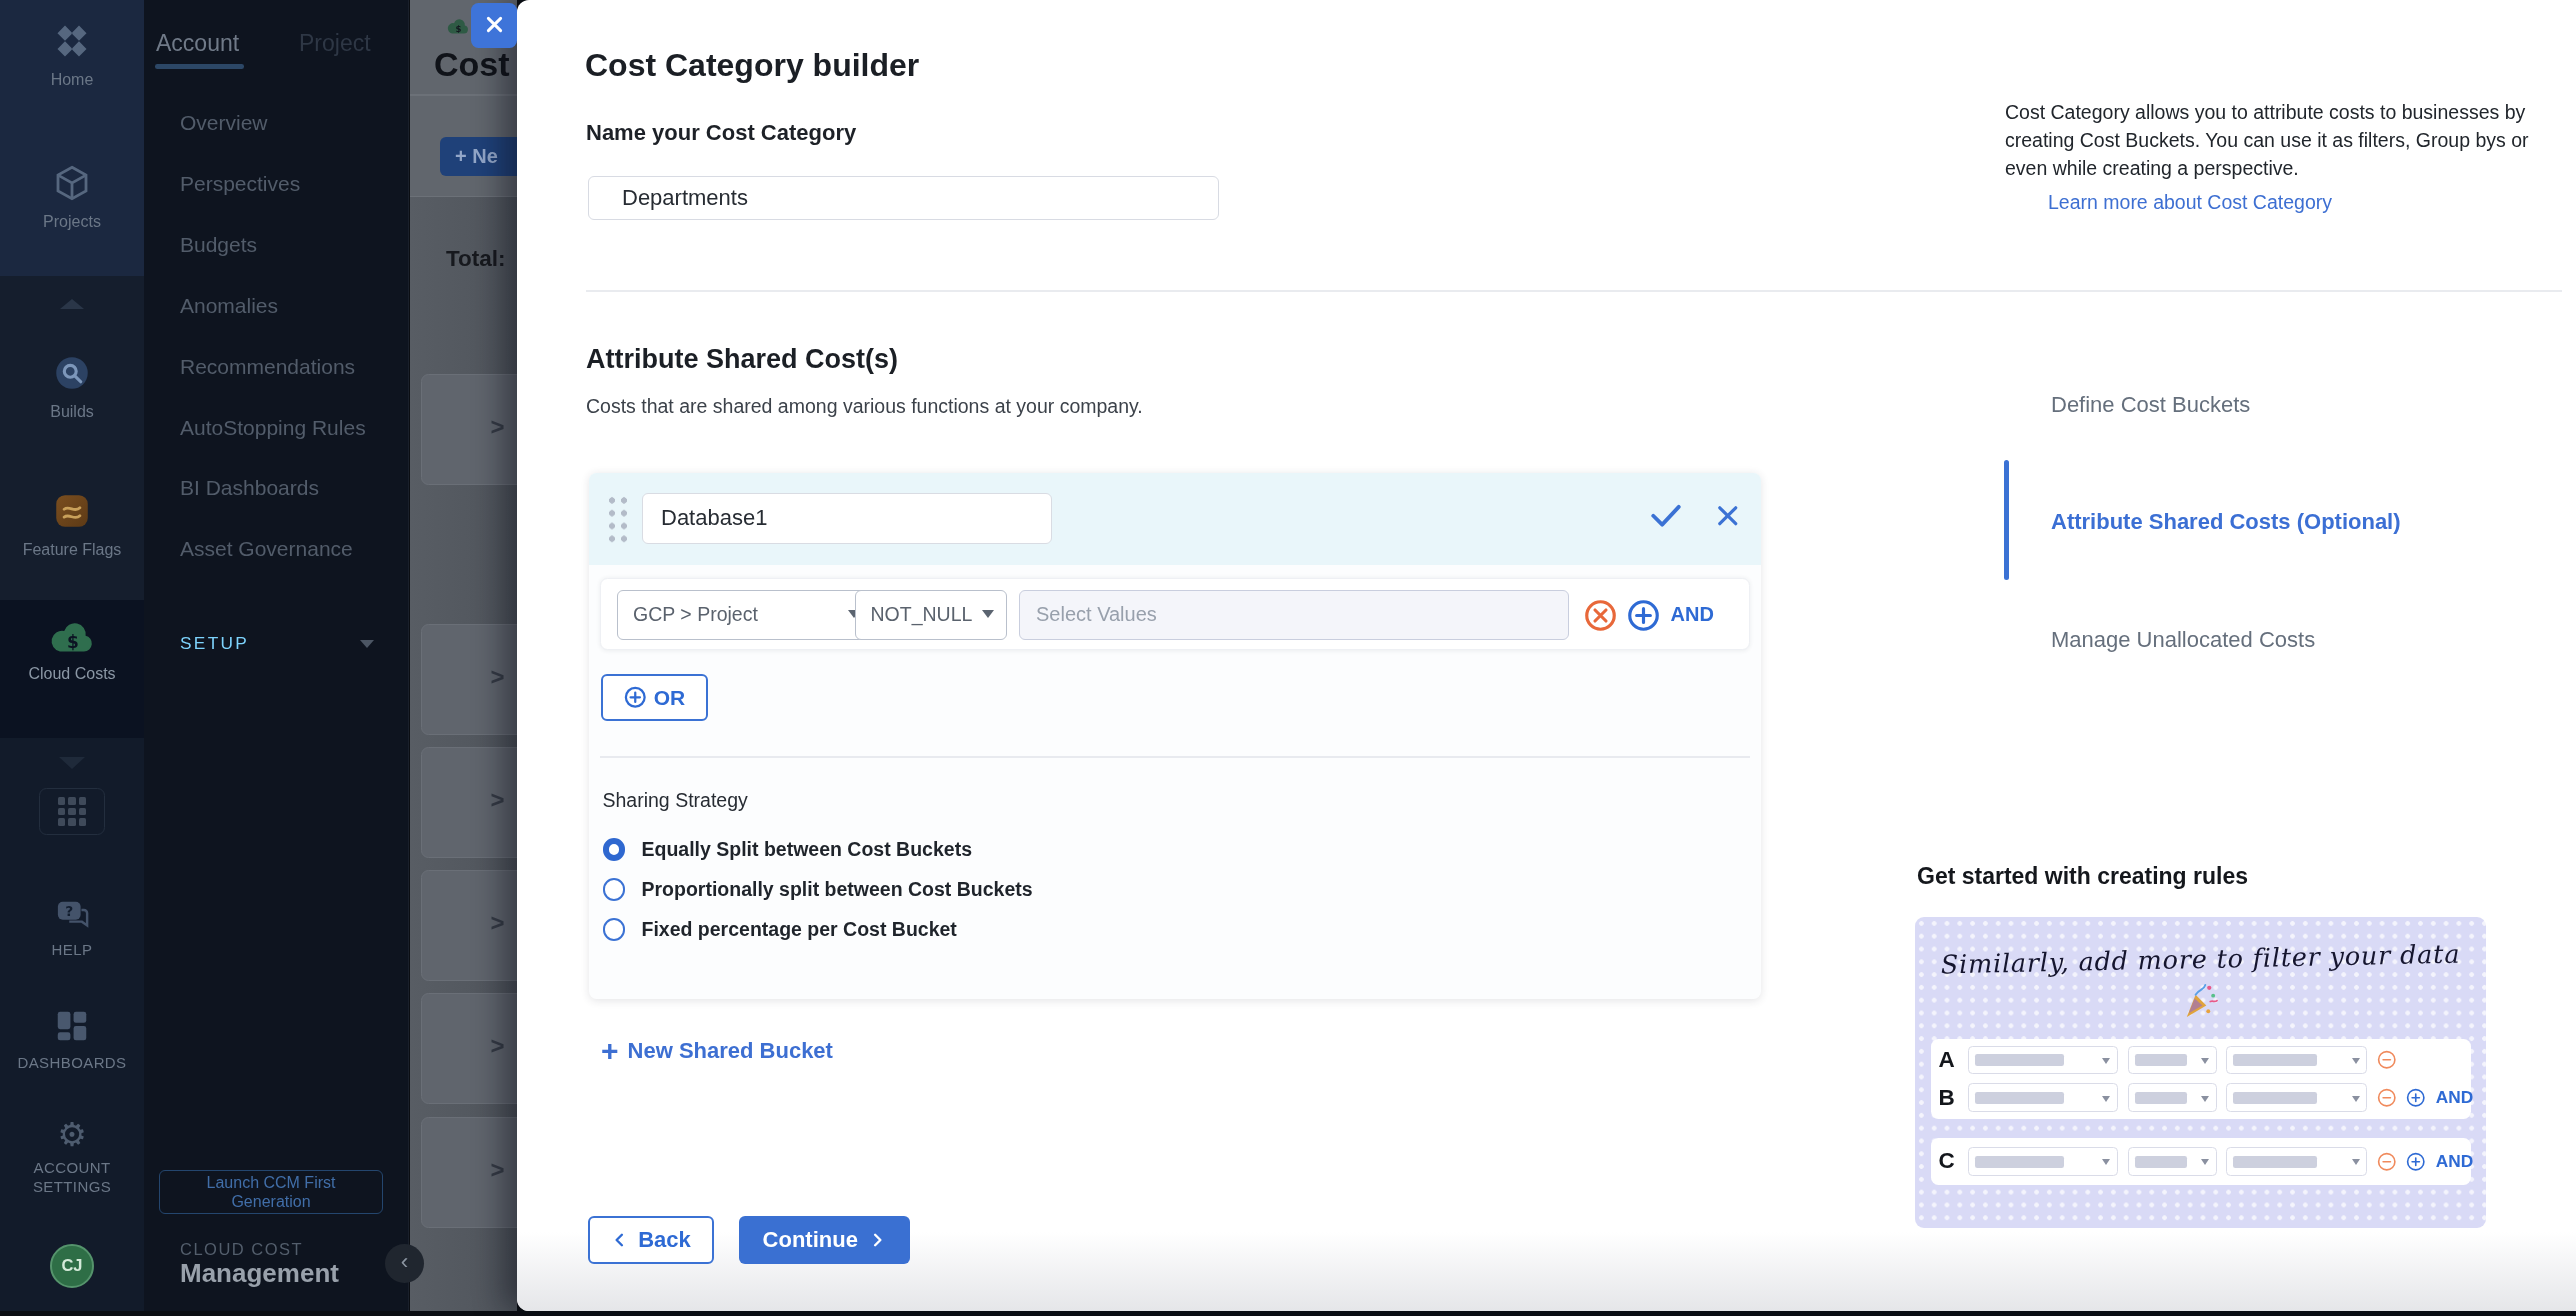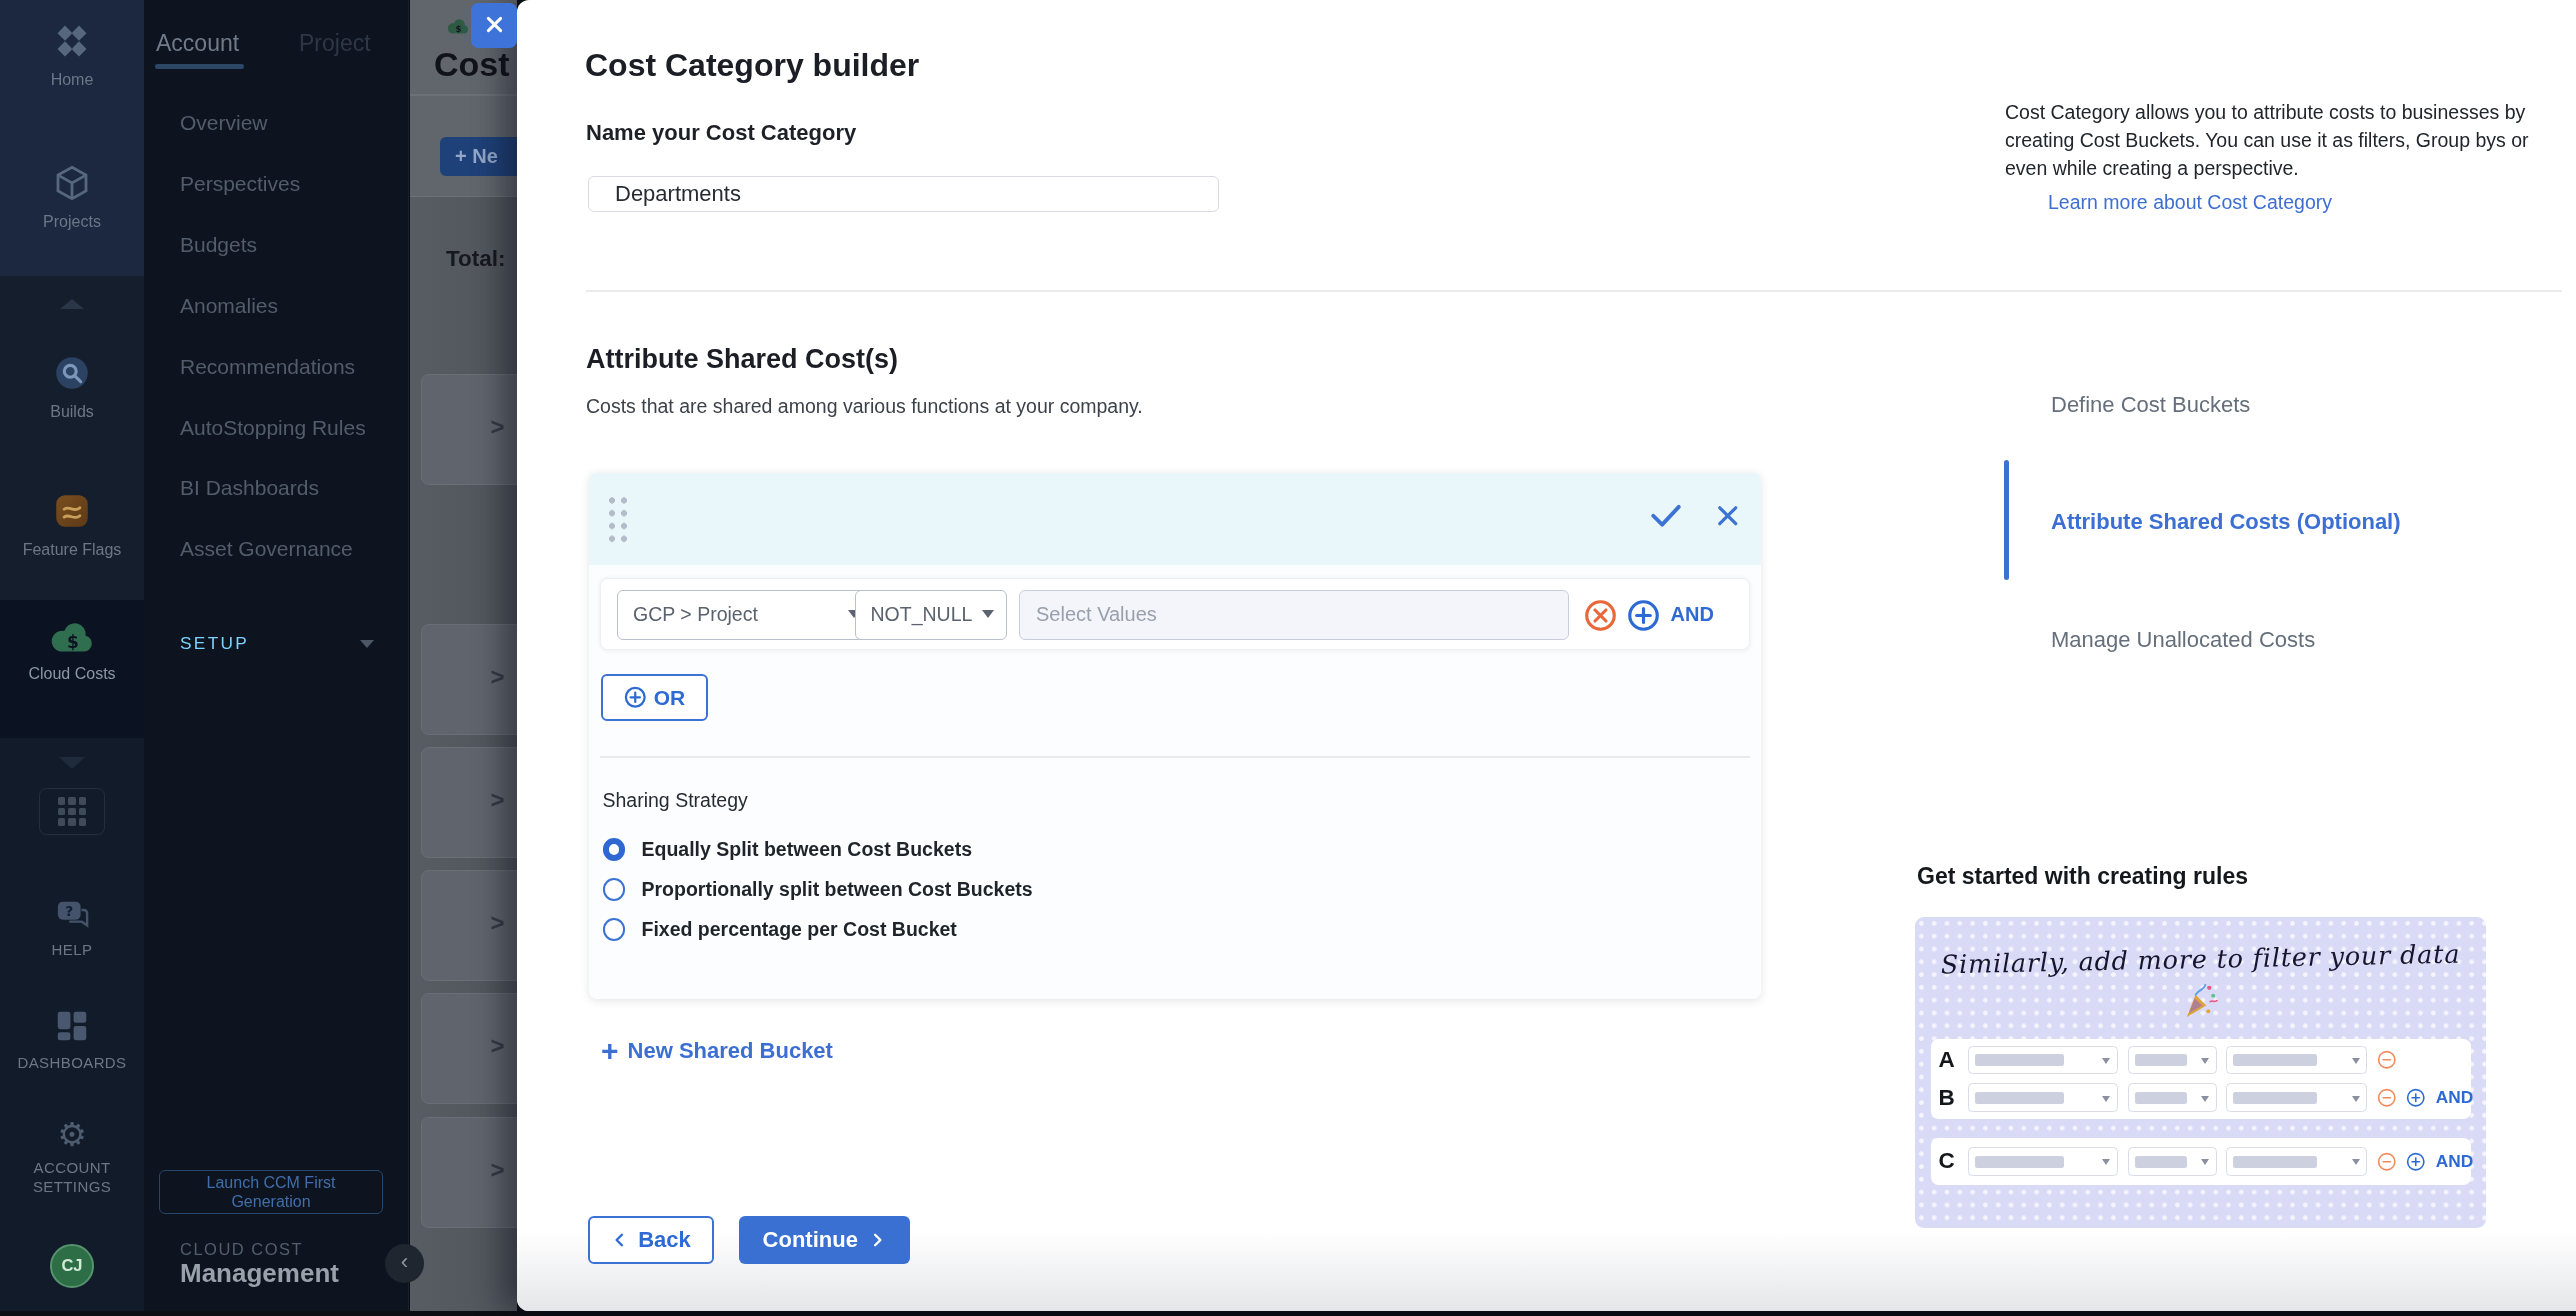--- a/index.html
+++ b/index.html
@@ -61,22 +61,22 @@
                    background:#20262f;color:#8b95a1;font-size:22.5px;text-align:center;line-height:36px;z-index:3;}
   .bottomstrip{position:absolute;left:0;top:1311px;width:2576px;height:5.3px;background:#0b0e13;z-index:4;}
 
   
   .drawer{position:absolute;left:517px;top:0;width:2059px;height:1311px;background:#ffffff;
           border-radius:12px 0 0 12px;z-index:10;box-shadow:-13.5px 0 30px rgba(8,12,22,.45);}
   .close-btn{position:absolute;left:471px;top:3px;width:46px;height:45px;border-radius:7.5px;background:#3e74d9;
              z-index:11;border:none;display:flex;align-items:center;justify-content:center;cursor:pointer;}
   .drawer-title{position:absolute;left:68px;top:47px;font-size:32px;font-weight:800;color:#1b1f25;}
   .field-label{position:absolute;left:69px;top:120px;font-size:22px;font-weight:bold;color:#1d2127;}
-  .name-input{position:absolute;left:71px;top:176px;width:631px;height:36px;border:1.5px solid #d8dbe3;border-radius:6px;
-              font-size:22px;color:#272c33;padding:0 26px;font-family:"Liberation Sans",sans-serif;}
+  .name-input{position:absolute;left:71px;top:176px;width:631px;height:44px;border:1.5px solid #d8dbe3;border-radius:6px;
+              font-size:22px;color:#272c33;padding:0 33px;font-family:"Liberation Sans",sans-serif;}
   .about{position:absolute;left:1488px;top:98px;width:530px;font-size:19.5px;line-height:28px;color:#21262c;}
   .about a{color:#3d6fd2;text-decoration:none;display:inline-block;margin-top:6px;margin-left:43px;}
   .hdivider{position:absolute;left:69px;top:290px;width:1976px;height:1.5px;background:#e9ebef;}
   .sec-heading{position:absolute;left:69px;top:344px;font-size:27px;font-weight:800;color:#1b1f25;}
   .sec-sub{position:absolute;left:69px;top:395px;font-size:19.5px;color:#3c424a;}
 
   
   .bucket-card{position:absolute;left:72px;top:473px;width:1172px;height:526px;border-radius:7.5px;
                box-shadow:0 1.5px 9px rgba(40,45,60,.12);background:#fcfdfe;}
   .bucket-head{position:absolute;left:0;top:0;width:100%;height:92px;background:#e9f6fa;border-radius:7.5px 7.5px 0 0;}
@@ -340,20 +340,21 @@
     </div>
 
     <div class="hdivider"></div>
 
     <div class="sec-heading">Attribute Shared Cost(s)</div>
     <div class="sec-sub">Costs that are shared among various functions at your company.</div>
 
     <div class="bucket-card">
       <div class="bucket-head">
         <div class="drag-dots"></div>
+        <input class="bucket-input" value="Database1" style="">
         <span class="head-ic" style="left:1061px">
           <svg width="32" height="25.5" viewBox="0 0 24 20">
               <path d="M2 10l7 7L22 3" fill="none" stroke="#3b72d4" stroke-width="3" stroke-linecap="round" stroke-linejoin="round"></path>
             </svg>
         </span>
         <span class="head-ic" style="left:1126px">
           <svg width="25.5" height="25.5" viewBox="0 0 24 24">
               <path d="M4.5 4.5l15 15M19.5 4.5l-15 15" stroke="#3b72d4" stroke-width="3" stroke-linecap="round"></path>
             </svg>
         </span>

